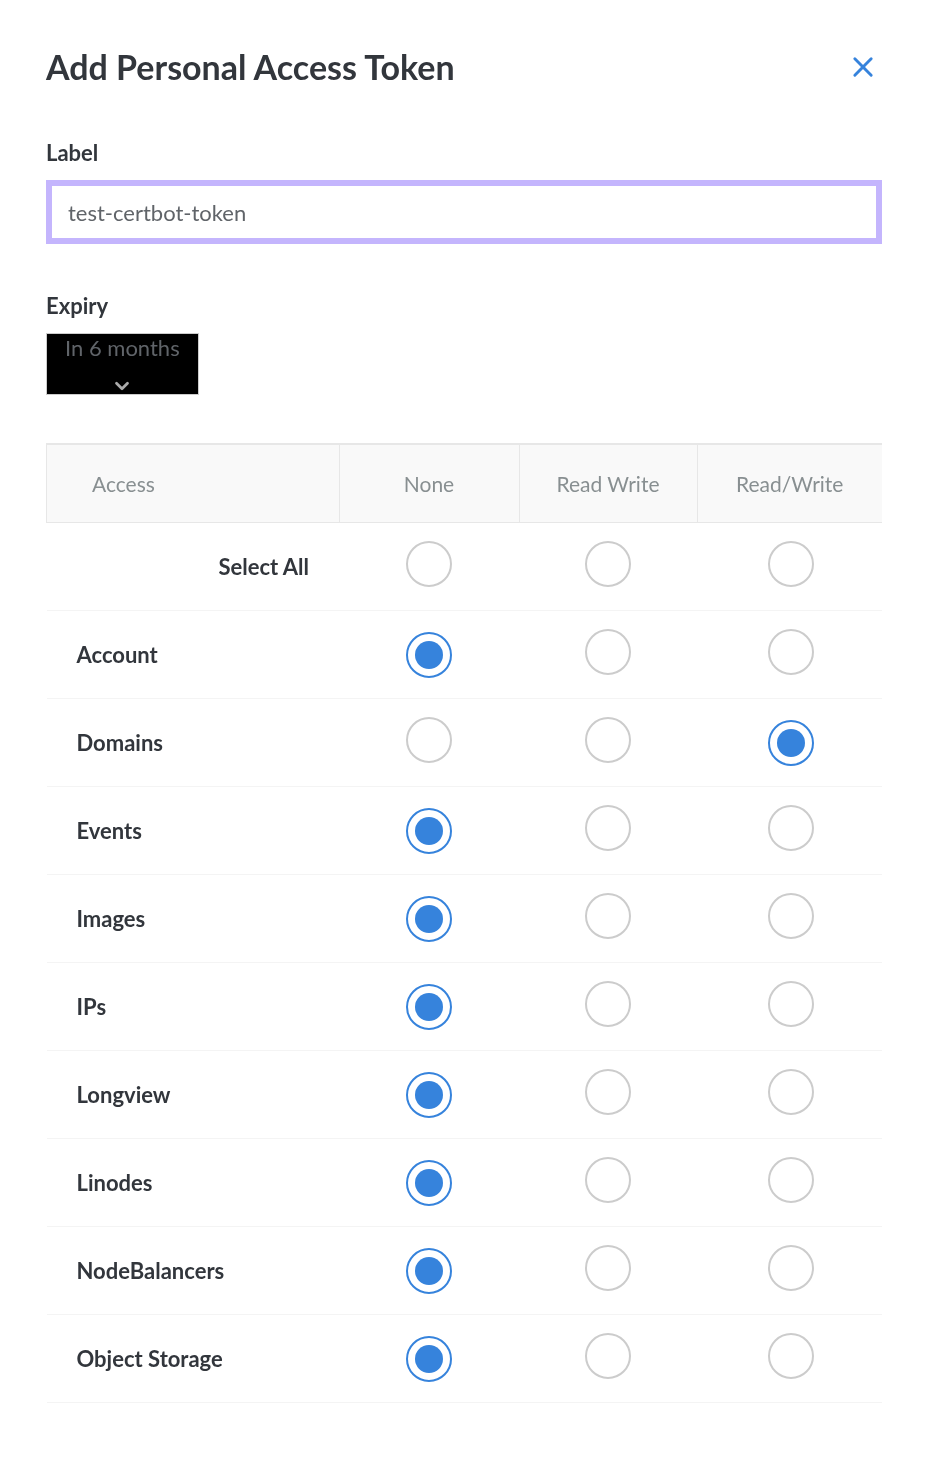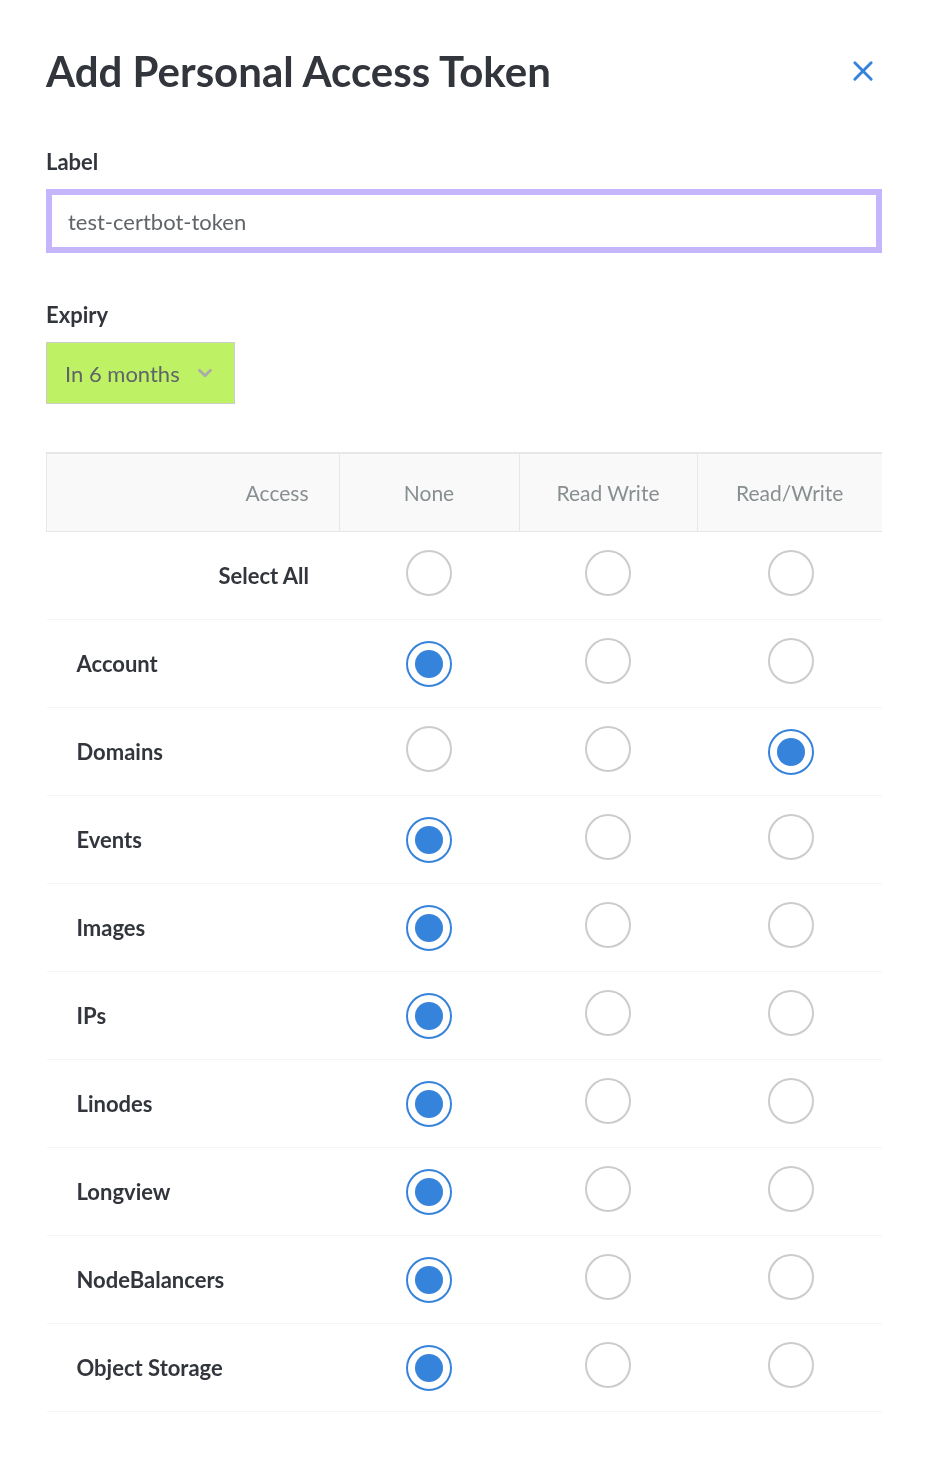--- a/index.html
+++ b/index.html
@@ -10,21 +10,21 @@
       width: 928px;
       padding: 46px;
     }
     .header {
       display: flex;
       align-items: center;
       justify-content: space-between;
       margin-bottom: 52px;
     }
     .title {
-      font-size: 42px;
+      font-size: 34px;
       font-weight: 700;
       color: #32363c;
     }
     .close-btn {
       width: 38px;
       height: 38px;
       display: flex;
       align-items: center;
       justify-content: center;
       cursor: pointer;
@@ -47,23 +47,24 @@
       color: #606469;
       font-family: inherit;
       background: #fff;
     }
     .select-wrap {
       display: inline-flex;
       align-items: center;
       height: 62px;
       border: 1px solid #ccc;
       padding: 0 18px;
-      background: #bef264;
+      background: #000000;
       cursor: pointer;
       gap: 14px;
+      flex-direction: column;
     }
     .select-value {
       font-size: 22px;
       color: #606469;
     }
     .chevron {
       display: flex;
       align-items: center;
       color: #aaa;
     }
@@ -77,21 +78,21 @@
       background: #f9f9f9;
       border: 1px solid #e7e7e7;
       border-top: 2px solid #e7e7e7;
       padding: 26px 30px;
       font-size: 21px;
       font-weight: 400;
       color: #888f91;
       text-align: center;
       vertical-align: middle;
     }
-    .access-table thead th:first-child { text-align: right; padding-left: 45px; }
+    .access-table thead th:first-child { text-align: left; padding-left: 45px; }
     .access-table thead th:last-child { text-align: center; border-right: none; }
     .access-table tbody td {
       border-bottom: 1px solid #f4f4f4;
       padding: 18px 30px;
       font-size: 22px;
       color: #32363c;
       text-align: center;
     }
     .access-table tbody td:first-child { text-align: left; font-weight: bold; }
     .access-table tbody td:last-child { text-align: right; padding-right: 68px; }
@@ -191,27 +192,27 @@
         <td><span class="radio"></span></td>
         <td><span class="radio"></span></td>
       </tr>
       <tr>
         <td>IPs</td>
         <td><span class="radio selected"></span></td>
         <td><span class="radio"></span></td>
         <td><span class="radio"></span></td>
       </tr>
       <tr>
+        <td>Longview</td>
+        <td><span class="radio selected"></span></td>
+        <td><span class="radio"></span></td>
+        <td><span class="radio"></span></td>
+      </tr>
+      <tr>
         <td>Linodes</td>
-        <td><span class="radio selected"></span></td>
-        <td><span class="radio"></span></td>
-        <td><span class="radio"></span></td>
-      </tr>
-      <tr>
-        <td>Longview</td>
         <td><span class="radio selected"></span></td>
         <td><span class="radio"></span></td>
         <td><span class="radio"></span></td>
       </tr>
       <tr>
         <td>NodeBalancers</td>
         <td><span class="radio selected"></span></td>
         <td><span class="radio"></span></td>
         <td><span class="radio"></span></td>
       </tr>

